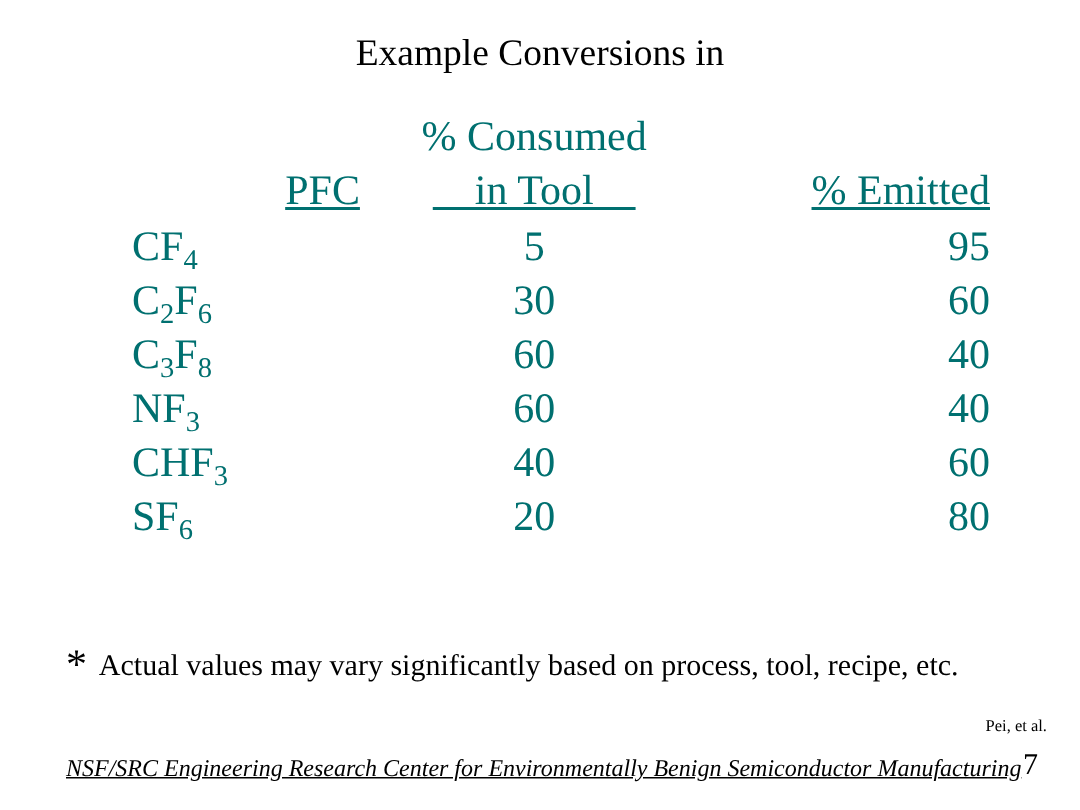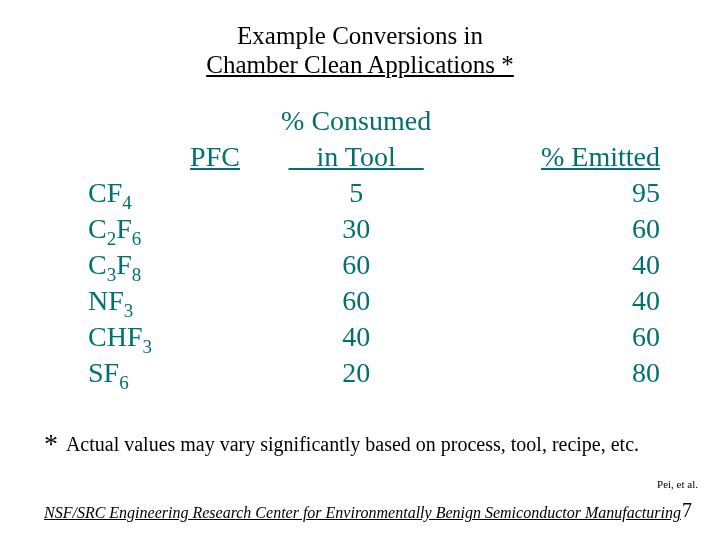--- a/index.html
+++ b/index.html
@@ -116,21 +116,20 @@
     color: #000;
   }
 </style>
 </head>
 <body>
 
 <div class="slide">
 
   <div class="title">
     <div>Example Conversions in</div>
-    <div class="line2">Chamber Clean Applications *</div>
   </div>
 
   <div class="table-wrap">
 
     <div class="col col-pfc">
       <div class="hdr hdr-pfc">
         <div class="hdr-under">PFC</div>
       </div>
       <div class="row-cell">
         <span><span>CF</span><span class="sub">4</span></span>

